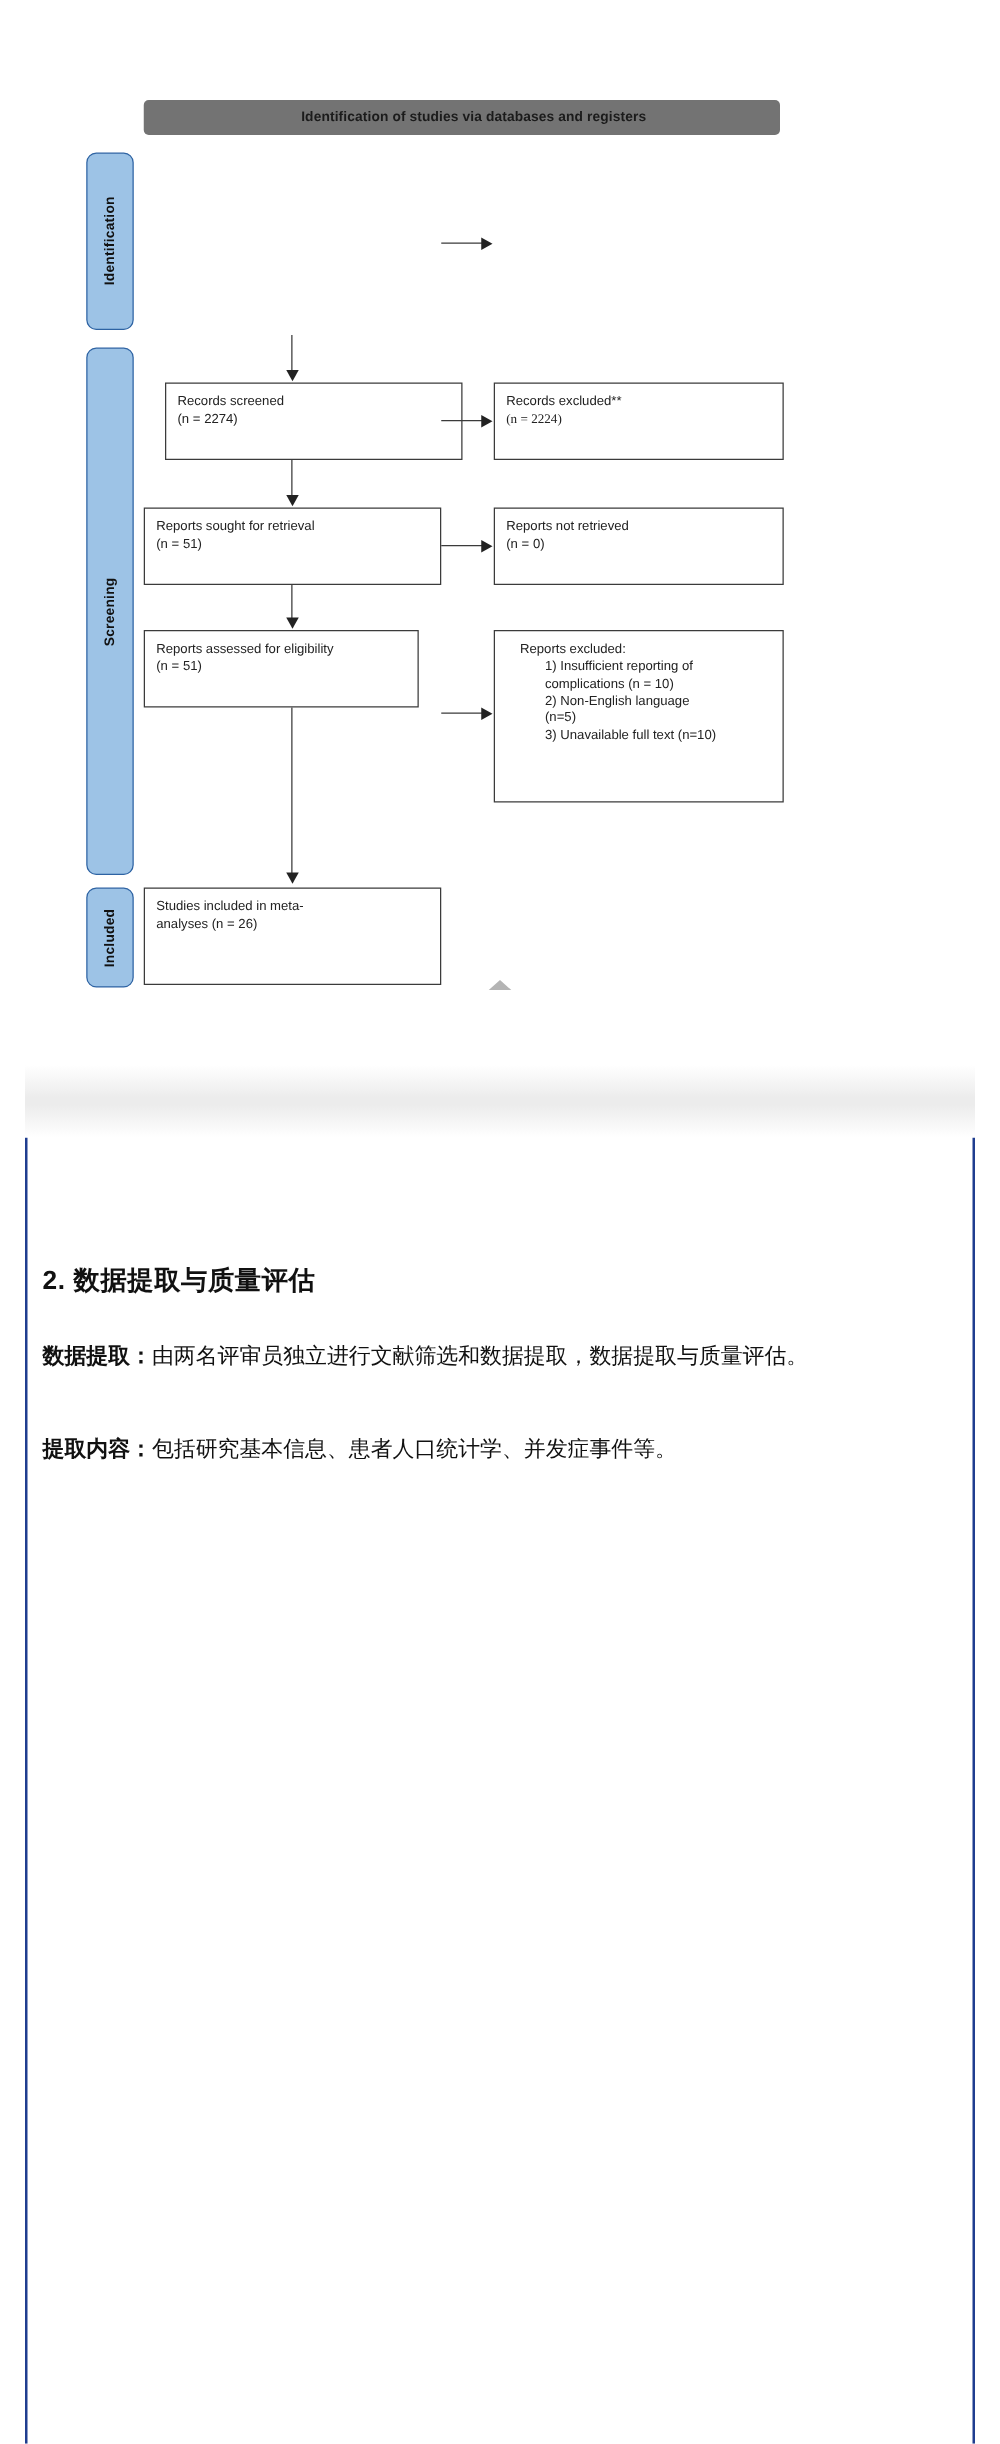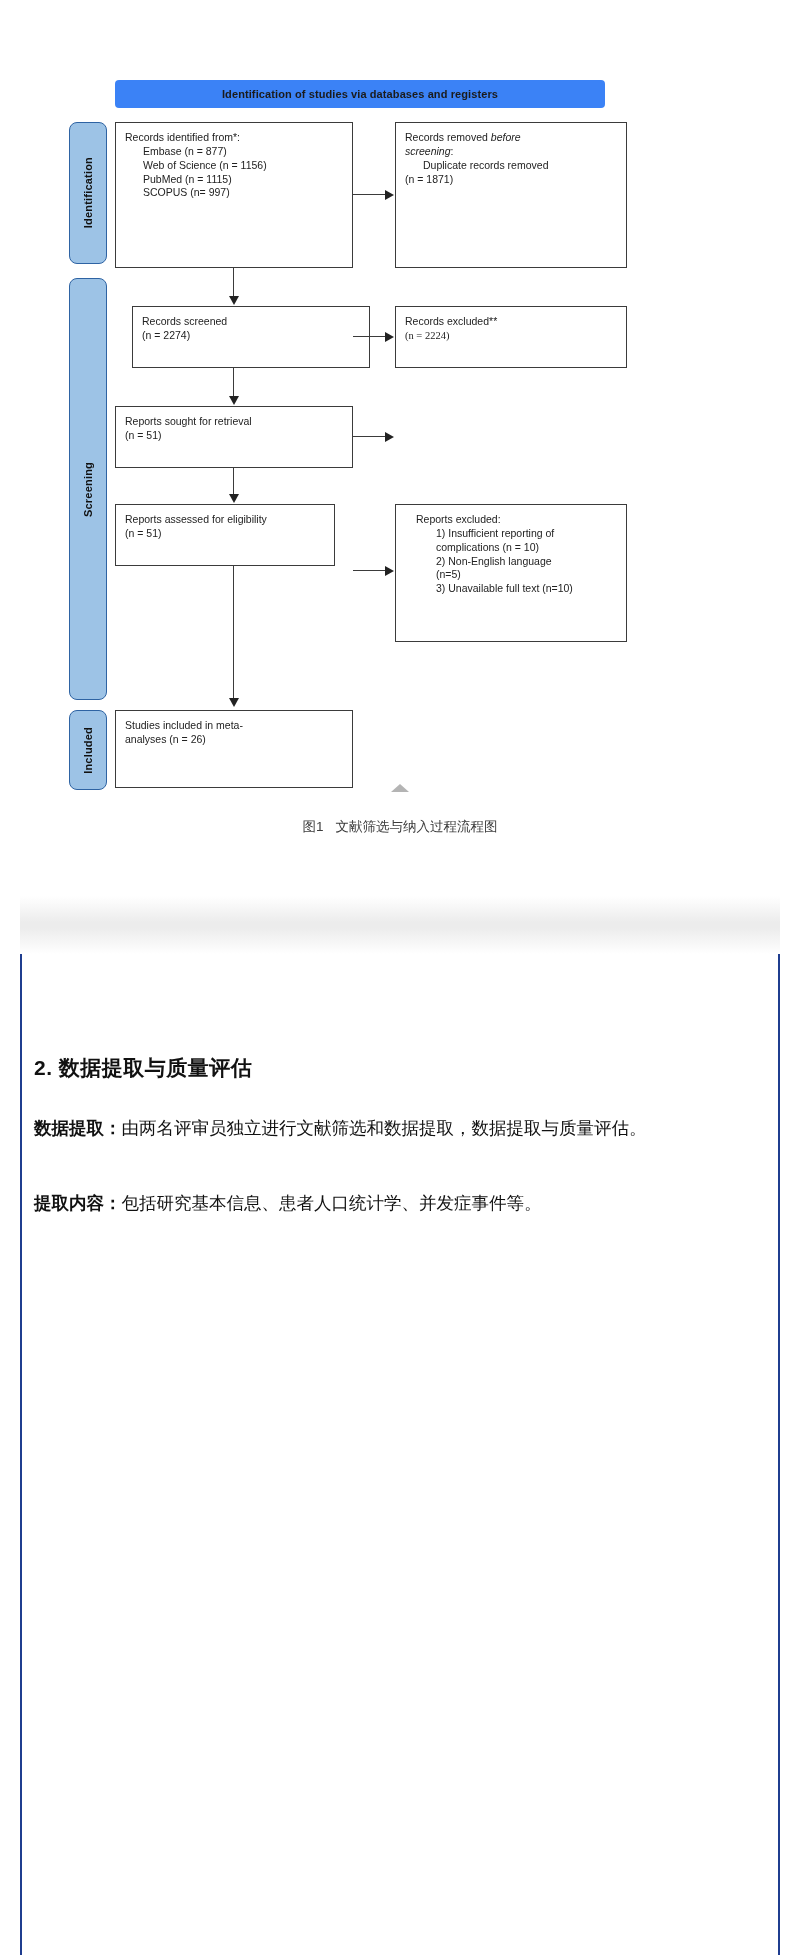--- a/index.html
+++ b/index.html
@@ -41,29 +41,30 @@
     width:600px;
     height:700px;
     margin-left:25px;
   }
   .banner{
     position:absolute;
     left:70px;
     top:10px;
     width:490px;
     height:28px;
-    background:#3b82f6;
+    background:#737373;
     border-radius:4px;
     display:flex;
     align-items:center;
     justify-content:center;
     font-size:11px;
     font-weight:bold;
     color:#1b1b1b;
     letter-spacing:.1px;
+    padding-left:19px;
   }
   .side{
     position:absolute;
     left:24px;
     width:36px;
     background:#9DC3E6;
     border:1.4px solid #2E63A3;
     border-radius:8px;
     display:flex;
     align-items:center;
@@ -187,50 +188,41 @@
       <div class="side identification">
         <span>Identification</span>
       </div>
       <div class="side screening">
         <span>Screening</span>
       </div>
       <div class="side included">
         <span>Included</span>
       </div>
 
-      <div class="box b-identified">
-        <span>Records identified from*:</span>
-        <span class="ind">Embase (n = 877)</span>
-        <span class="ind">Web of Science (n = 1156)</span>
-        <span class="ind">PubMed (n = 1115)</span>
-        <span class="ind">SCOPUS (n= 997)</span>
-      </div>
-
-      <div class="box b-removed">
-        <span><span>Records removed </span><i>before</i></span>
-        <span style="display:block;"><i>screening</i><span>:</span></span>
-        <span class="ind">Duplicate records removed</span>
-        <span style="display:block;">(n = 1871)</span>
-      </div>
+
 
       <div class="box b-screened">
         <span>Records screened</span>
         <span style="display:block;">(n = 2274)</span>
       </div>
 
       <div class="box b-excluded">
         <span>Records excluded**</span>
         <span style="display:block;font-family:Liberation Serif, serif;">(n = 2224)</span>
       </div>
 
       <div class="box b-sought">
         <span>Reports sought for retrieval</span>
         <span style="display:block;">(n = 51)</span>
       </div>
 
+      <div class="box b-notretr">
+        <span>Reports not retrieved</span>
+        <span style="display:block;">(n = 0)</span>
+      </div>
 
       <div class="box b-assessed">
         <span>Reports assessed for eligibility</span>
         <span style="display:block;">(n = 51)</span>
       </div>
 
       <div class="box b-repexcl">
         <span>Reports excluded:</span>
         <span class="ind2">1) Insufficient reporting of</span>
         <span class="ind2">complications (n = 10)</span>
@@ -265,23 +257,20 @@
       <div class="ln h" style="left:308px; top:500px; width:33px;"></div>
       <div class="arrow-r" style="left:340px; top:496px;"></div>
 
       <div class="ln v" style="left:188px; top:496px; height:134px;"></div>
       <div class="arrow-d" style="left:184px; top:628px;"></div>
 
     </div>
 
     <div class="collapse-caret"></div>
 
-    <div class="fig-caption">
-      <span>图1</span><span class="gap"></span><span>文献筛选与纳入过程流程图</span>
-    </div>
 
     <div class="band"></div>
   </div>
 
   <div class="article">
     <h2 class="h2">2. 数据提取与质量评估</h2>
 
     <p class="para">
       <b>数据提取：</b><span>由两名评审员独立进行文献筛选和数据提取，数据提取与质量评估。</span>
     </p>

